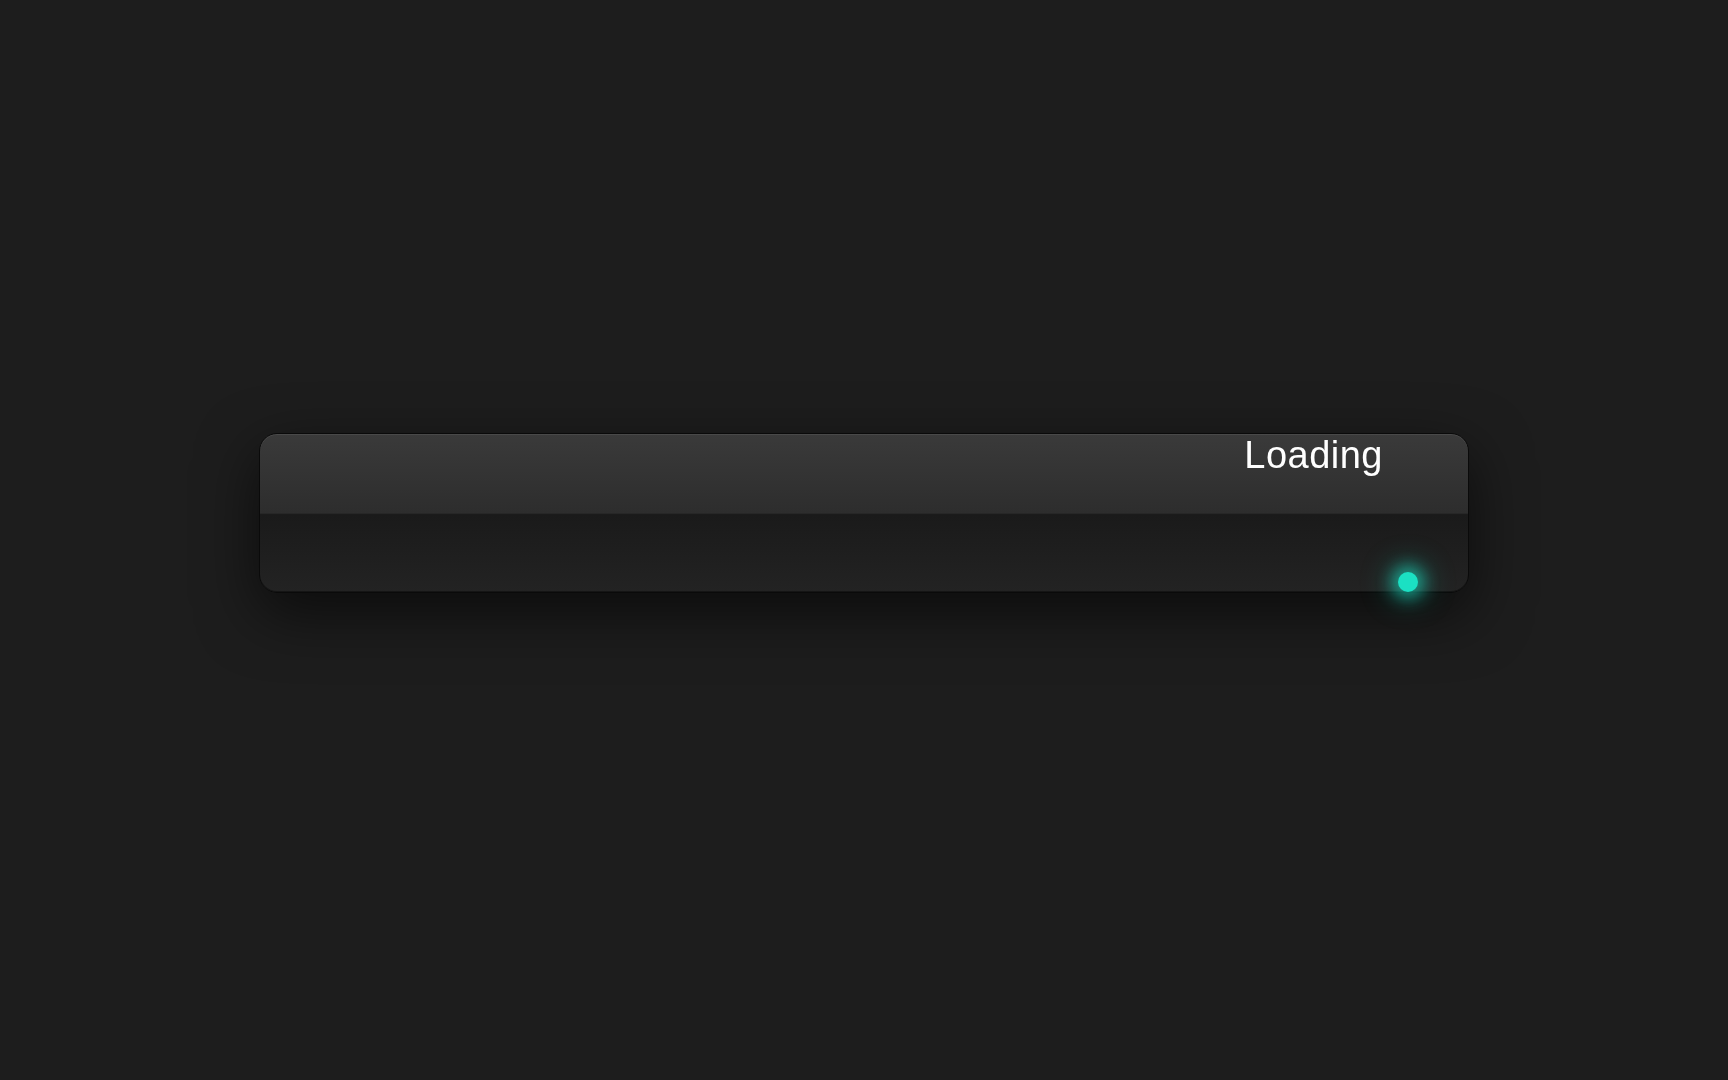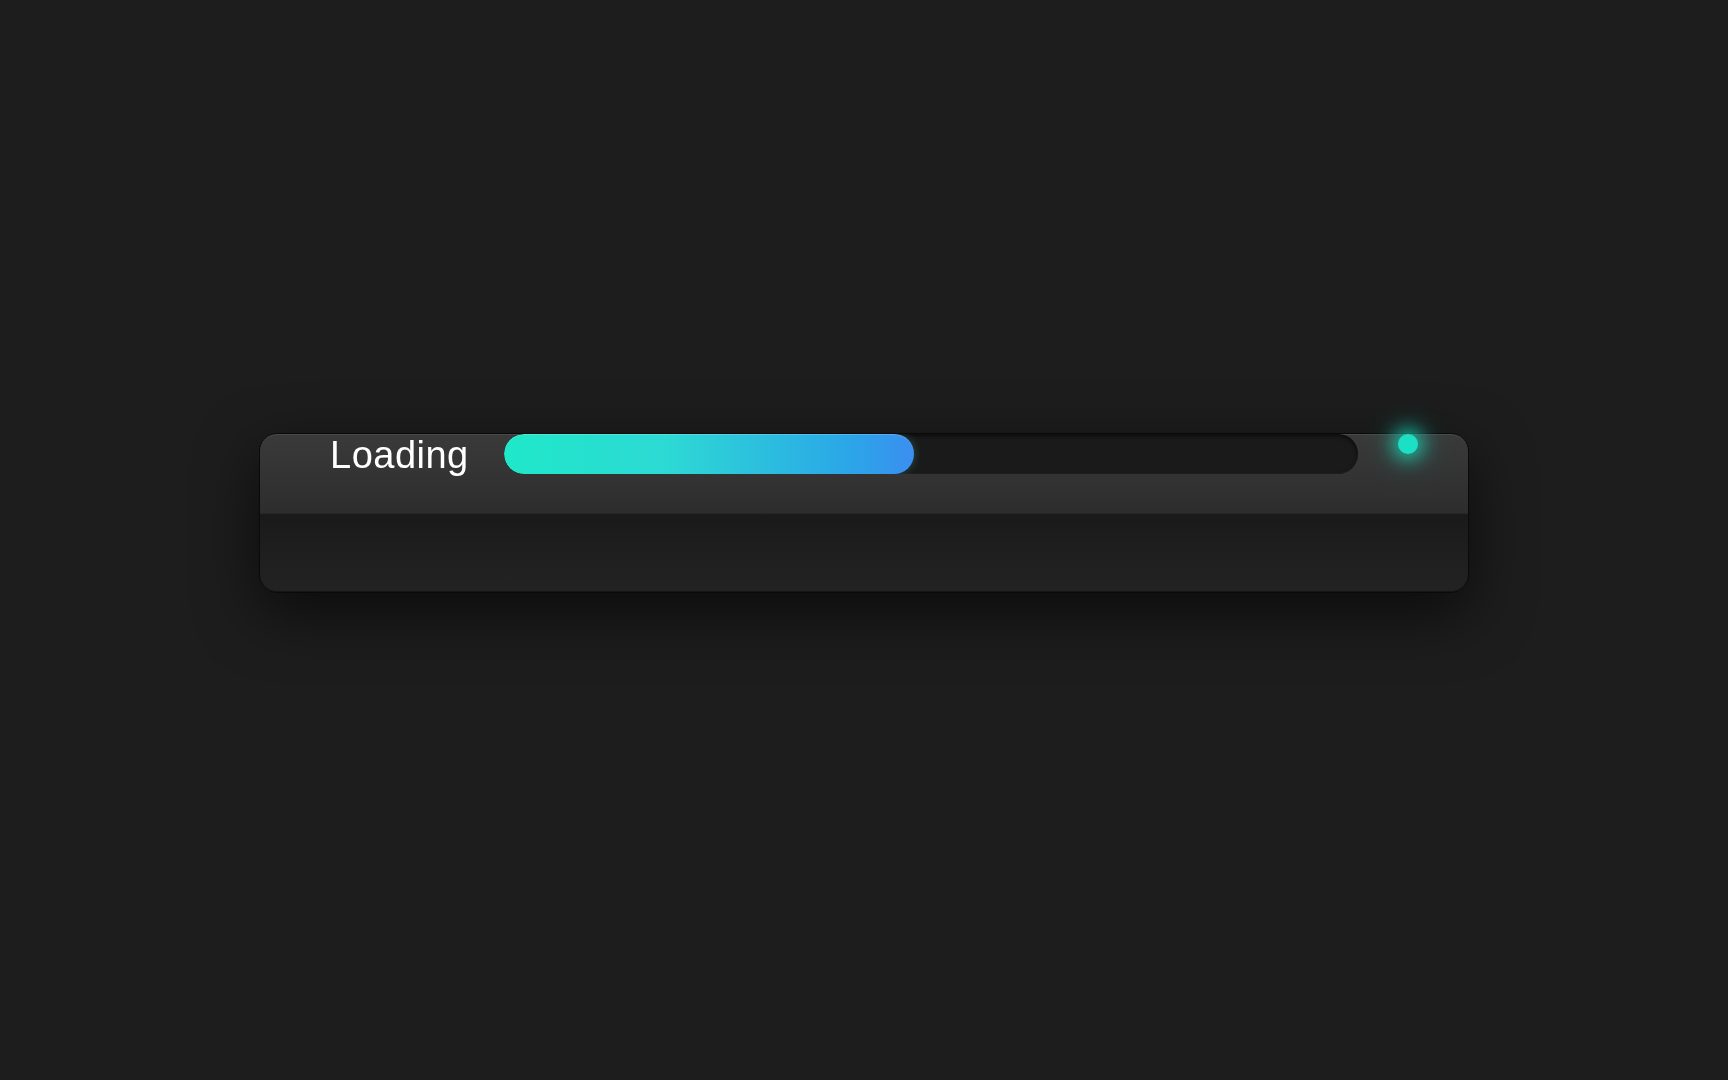--- a/index.html
+++ b/index.html
@@ -23,24 +23,25 @@
       width: 1210px;
       height: 160px;
       background: linear-gradient(to bottom, #3a3a3a 0%, #2d2d2d 50%, #1a1a1a 51%, #232323 100%);
       border-radius: 18px;
       border: 1px solid #0a0a0a;
       box-shadow:
         0 20px 60px rgba(0, 0, 0, 0.6),
         inset 0 1px 0 rgba(255, 255, 255, 0.08),
         inset 0 -1px 0 rgba(0, 0, 0, 0.4);
       display: flex;
-      align-items: flex-start;
+      align-items: flex-end;
       padding: 0 50px 0 70px;
       position: relative;
       margin-top: -55px;
+      flex-direction: column;
     }
 
     .loading-label {
       color: #ffffff;
       font-size: 38px;
       font-weight: 400;
       letter-spacing: 0.5px;
       margin-right: 35px;
       white-space: nowrap;
     }

